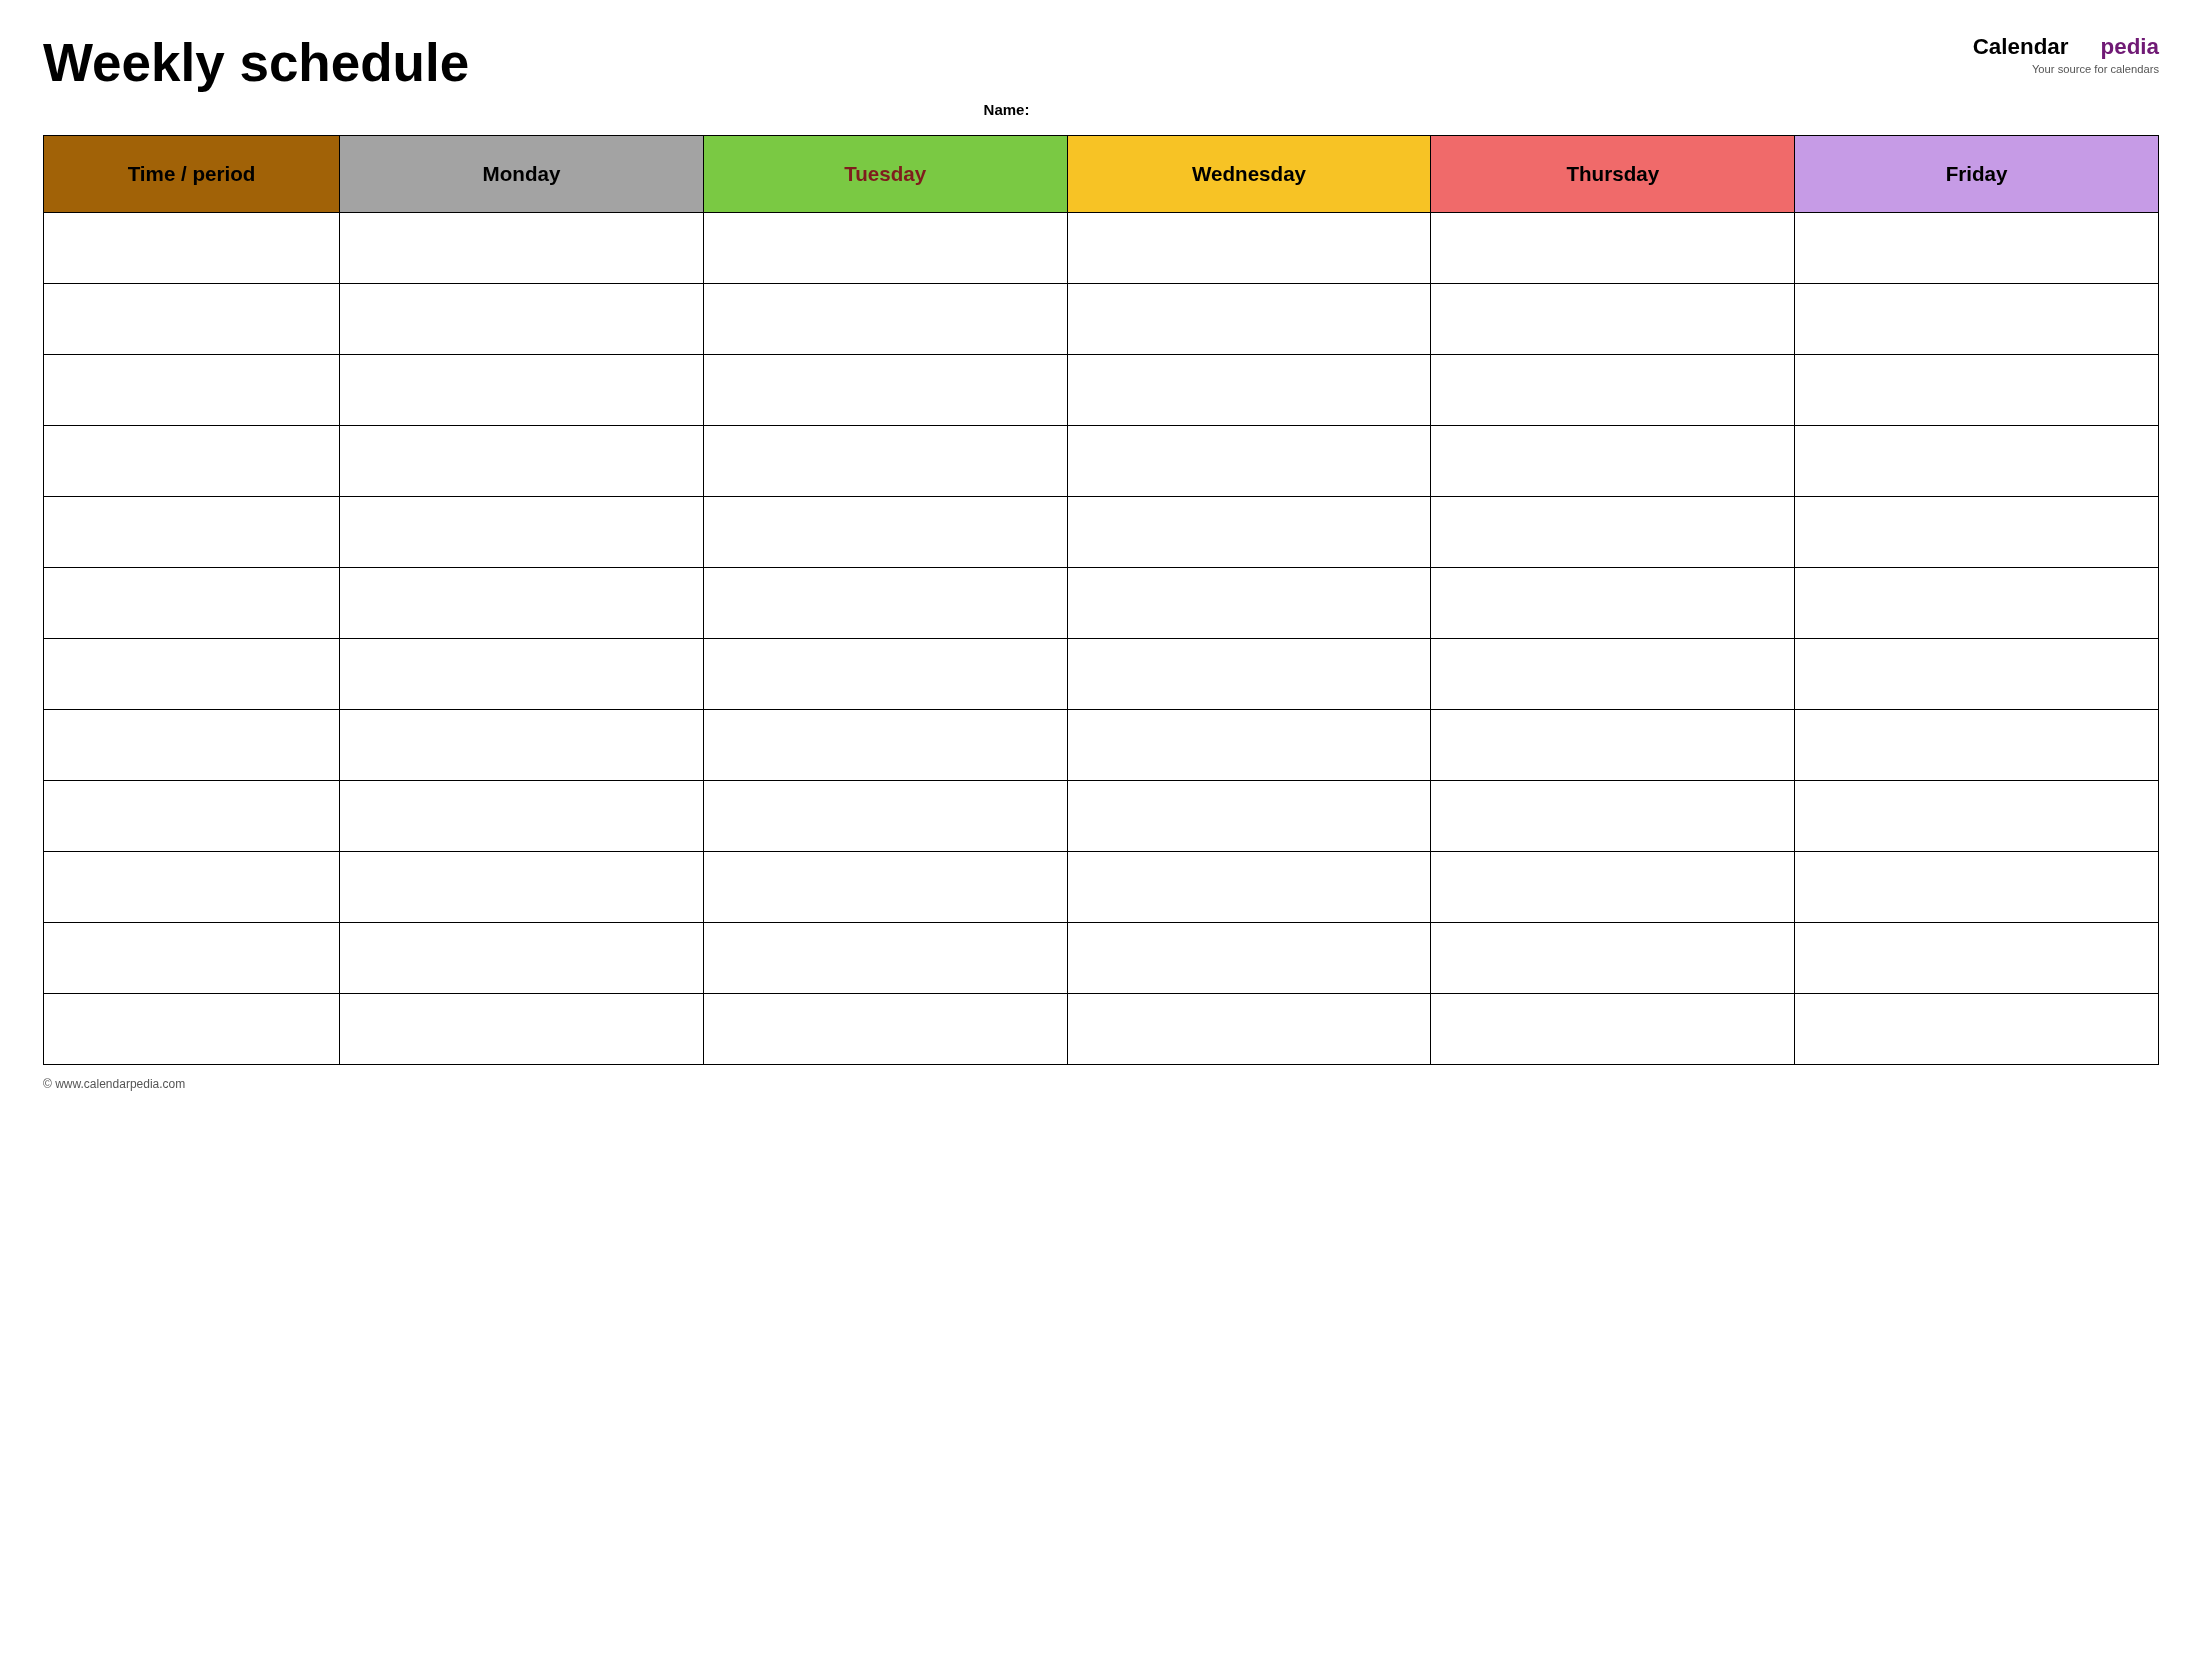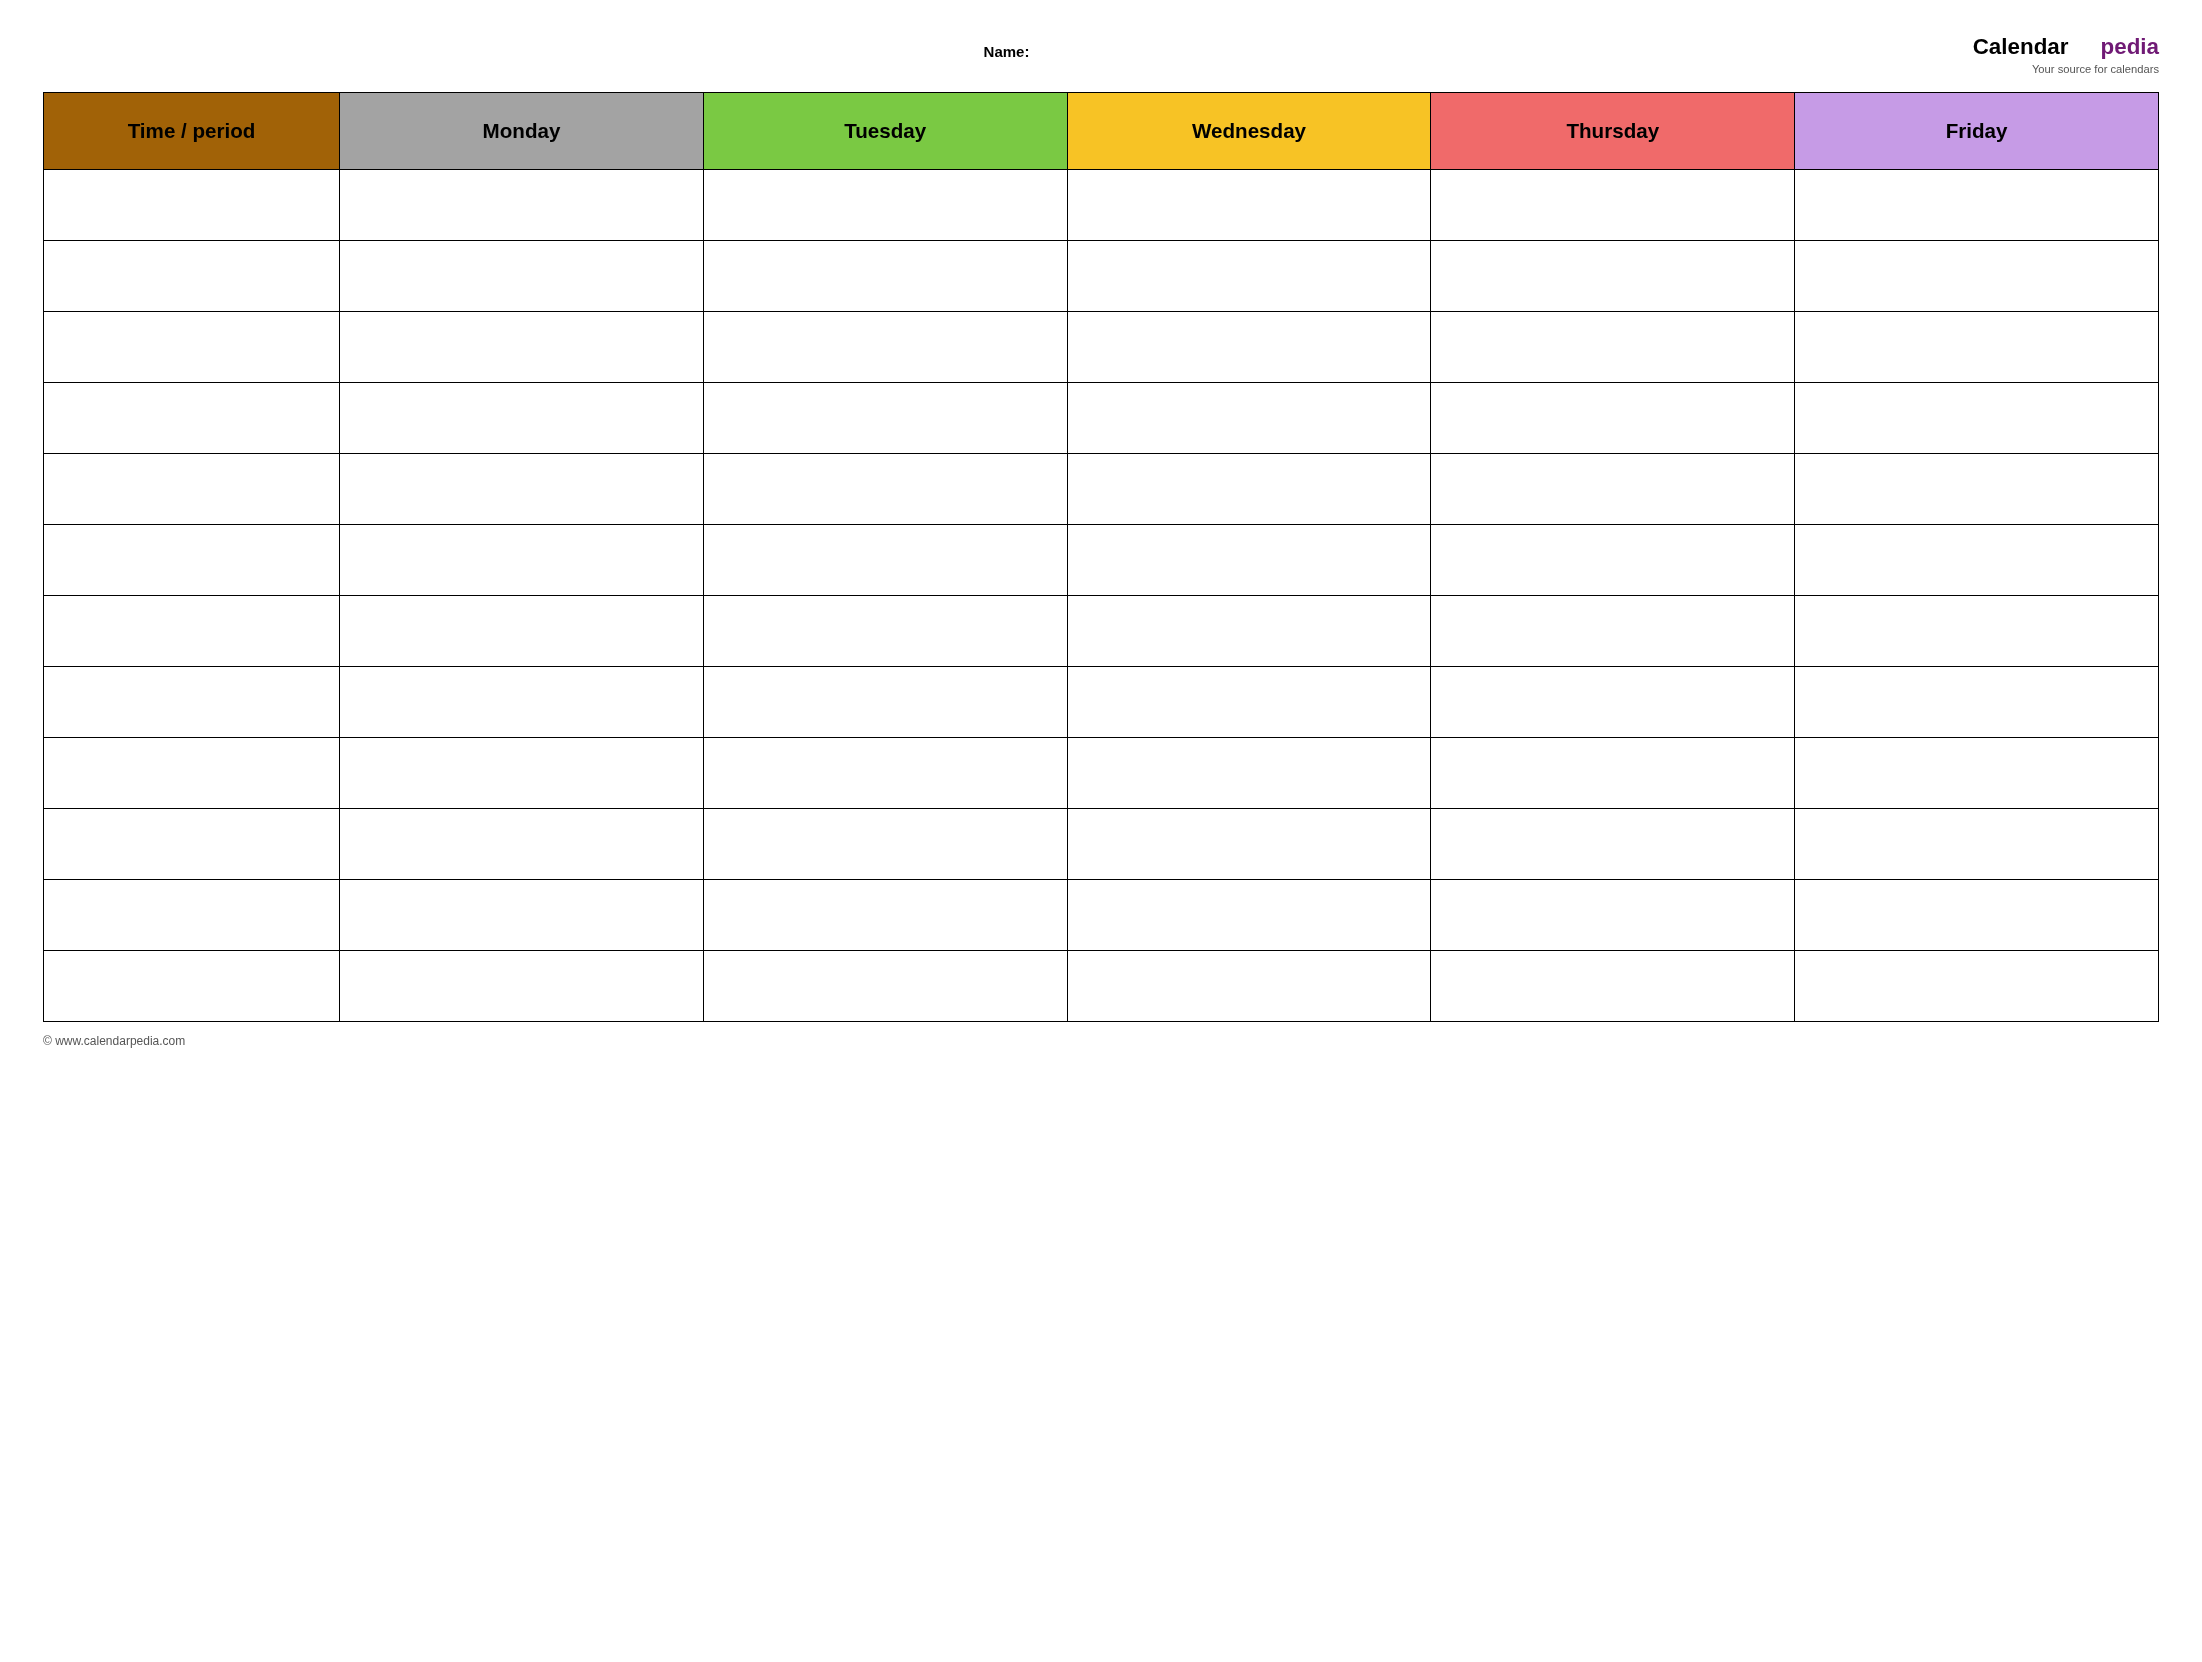--- a/index.html
+++ b/index.html
@@ -99,21 +99,21 @@
     }
 
     .th-monday {
       background-color: #a3a3a3;
       color: #000000;
       width: 17.2%;
     }
 
     .th-tuesday {
       background-color: #7ac943;
-      color: #000000;
+      color: #7f1d1d;
       width: 17.2%;
     }
 
     .th-wednesday {
       background-color: #f7c325;
       color: #000000;
       width: 17.2%;
     }
 
     .th-thursday {
@@ -136,20 +136,21 @@
       margin-top: 12px;
       font-size: 12px;
       color: #555555;
     }
   </style>
 </head>
 <body>
 
 <div class="header-section">
   <div class="title-area">
+    <div class="page-title">Weekly schedule</div>
     <div class="name-label">Name:</div>
   </div>
   <div class="logo-area">
     <div class="logo-text">
       <span class="calendar">Calendar</span><span class="pedia">pedia</span>
     </div>
     <div class="logo-tagline">Your source for calendars</div>
   </div>
 </div>
 

